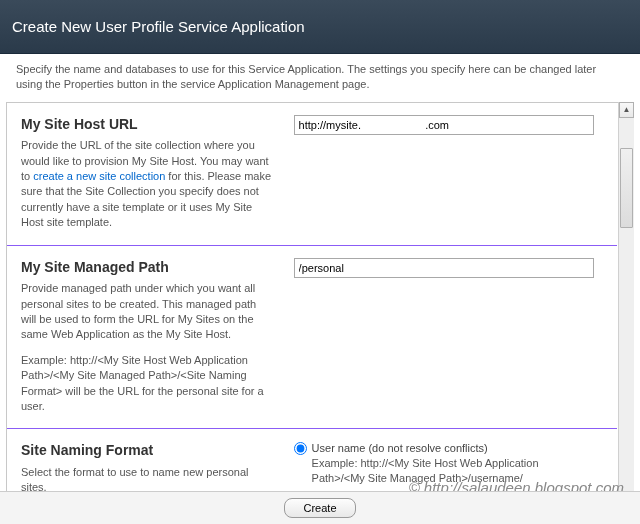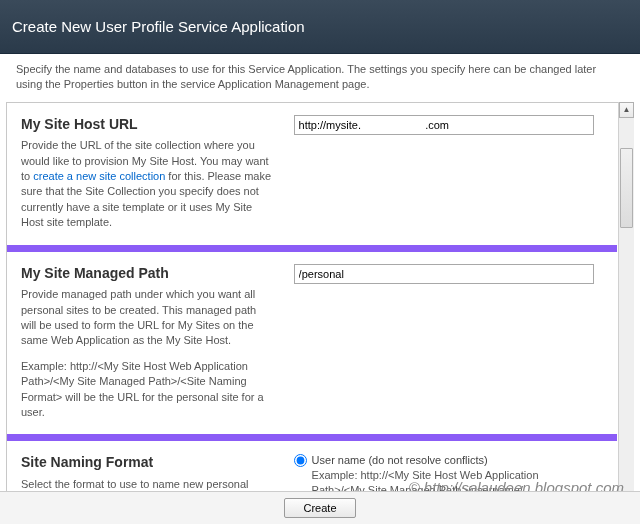--- a/index.html
+++ b/index.html
@@ -1,37 +1,37 @@
 <!DOCTYPE html>
 <html><head>
   <meta charset="utf-8">
   <style>
     * { box-sizing: border-box; margin: 0; padding: 0; }
     body { font-family: "Segoe UI", Tahoma, Arial, sans-serif; font-size: 11px; color: #444; background: #fff; width: 640px; height: 524px; overflow: hidden; position: relative; }
     .header { background: linear-gradient(#3a4a5a, #2a3a4a); color: #fff; padding: 18px 12px; font-size: 15px; border-bottom: 1px solid #1a2a3a; }
     .intro { padding: 8px 16px 10px 16px; color: #555; line-height: 1.35; }
     .panel { border: 1px solid #c8c8c8; margin: 0 6px; background: #fff; position: relative; }
     .section { display: flex; padding: 12px 0 14px 0; }
-    .section + .section { border-top: 7px solid #8b5cf6; }
+    .section + .section { border-top: 1px solid #8b5cf6; }
     .col-left { width: 46%; padding: 0 14px; line-height: 1.4; }
     .col-right { width: 54%; padding: 0 23px 0 6px; }
     .sec-title { font-weight: bold; color: #333; margin-bottom: 4px; font-size: 14px; }
     .desc { color: #555; }
     .example { color: #555; margin-top: 10px; }
     .link { color: #0066cc; cursor: pointer; }
     input[type="text"] { width: 100%; border: 1px solid #a8a8a8; padding: 3px 4px; font-size: 11px; font-family: inherit; }
     .radio-row { margin-bottom: 20px; line-height: 1.35; position: relative; padding-left: 18px; }
     .radio-row input[type="radio"] { position: absolute; left: 0; top: 1px; }
     .sub { color: #555; }
     .scrollbar { position: absolute; right: -1px; top: -1px; bottom: -1px; width: 16px; background: #efefef; border-left: 1px solid #d0d0d0; }
     .sb-btn { height: 16px; background: linear-gradient(#f8f8f8,#e8e8e8); border: 1px solid #b0b0b0; display:flex; align-items:center; justify-content:center; font-size:8px; color:#555; }
     .sb-track { position:absolute; top:16px; bottom:16px; left:0; right:0; }
     .sb-thumb { position:absolute; left:1px; right:1px; top:30px; height:80px; background: linear-gradient(#f0f0f0,#dcdcdc); border:1px solid #b0b0b0; border-radius:1px; }
     .footer { position:absolute; bottom:0; left:0; right:0; border-top:1px solid #ccc; background:#f4f4f4; display:flex; justify-content:center; gap:6px; padding:6px 0; }
-    .btn { border:1px solid #9a9a9a; background:linear-gradient(#fdfdfd,#e8e8e8); padding:3px 18px; font-size:11px; border-radius:2px; cursor:pointer; }
+    .btn { border:1px solid #9a9a9a; background:linear-gradient(#fdfdfd,#e8e8e8); padding:3px 18px; font-size:11px; border-radius:8px; cursor:pointer; }
     .watermark { position:absolute; right:16px; bottom:28px; font-size:15px; font-style:italic; color:#888; pointer-events:none; }
     .panel-wrap { position:relative; margin-right:0; }
   </style>
 </head>
 <body>
 
 <div class="header">
   <span>Create New User Profile Service Application</span>
 </div>
 

